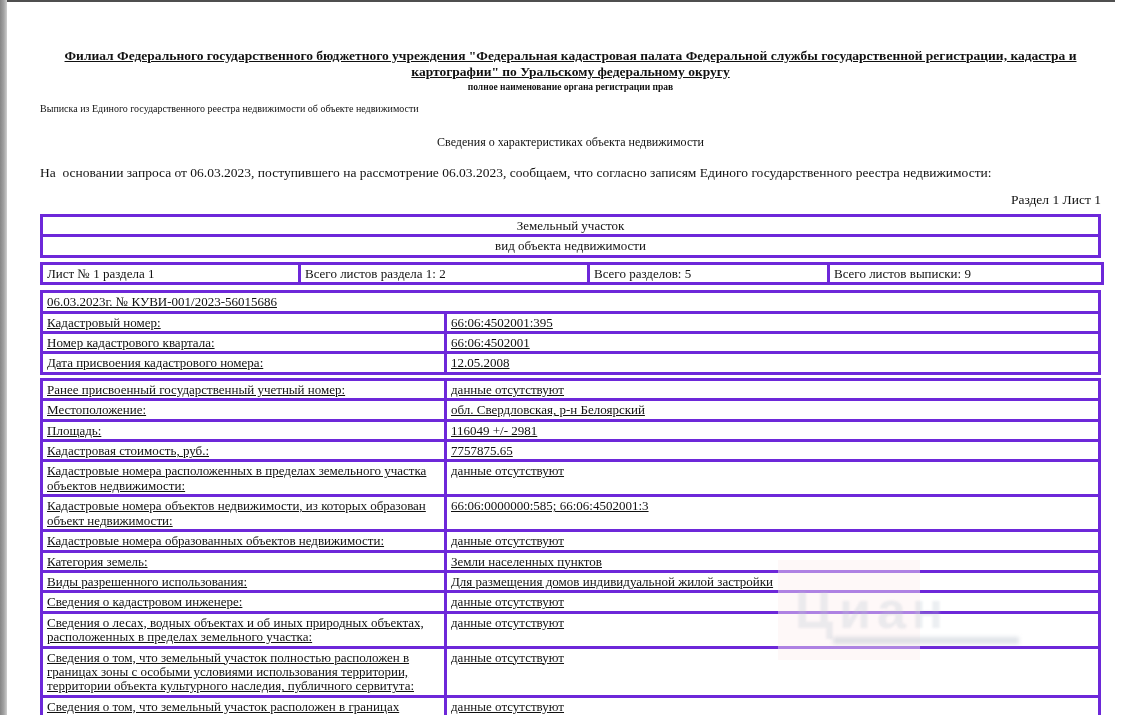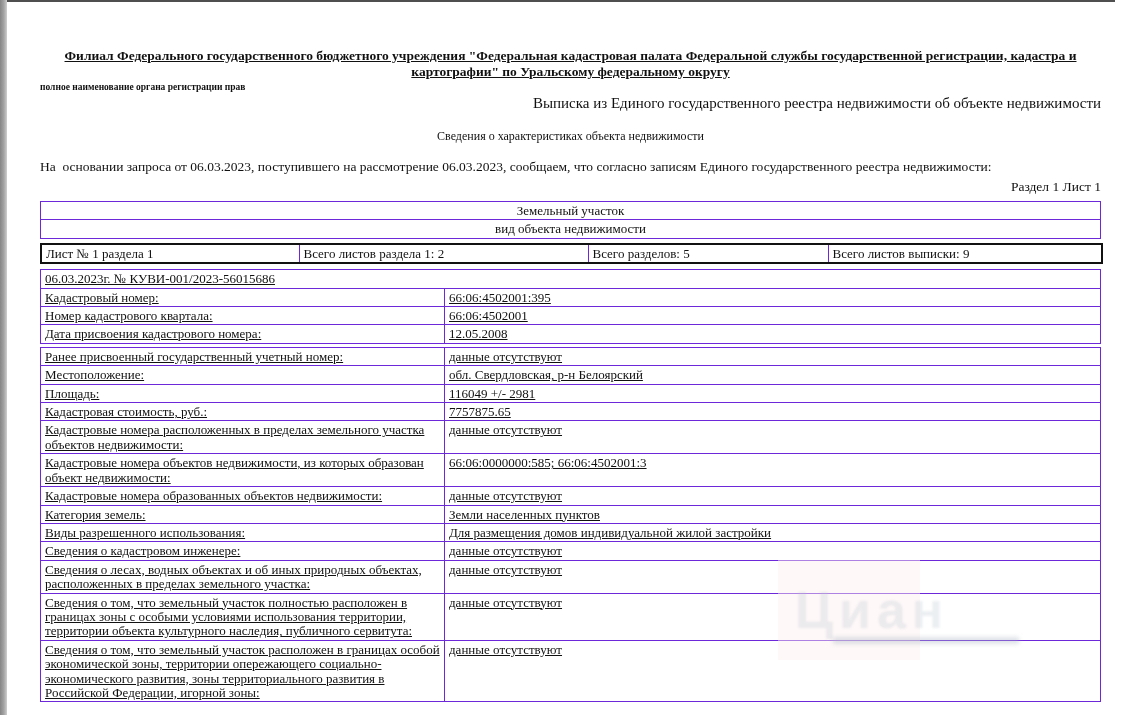--- a/index.html
+++ b/index.html
@@ -30,58 +30,59 @@
   }
 
   .org-name {
     text-align: center;
     font-size: 13.5px;
     line-height: 16px;
     font-weight: 600;
     text-decoration: underline;
   }
   .org-caption {
+    text-align: center;
     font-size: 9.5px;
     line-height: 12px;
     font-weight: 600;
     margin-top: 1px;
   }
   .doc-title {
-    text-align: right;
-    font-size: 15px;
-    line-height: 16px;
-    margin-top: 2px;
+    text-align: left;
+    font-size: 10px;
+    line-height: 16px;
+    margin-top: 8px;
   }
   .section-title {
     text-align: center;
     font-size: 12px;
     line-height: 16px;
     margin-top: 17px;
   }
   .request-line {
     text-align: left;
     font-size: 13.5px;
     line-height: 16px;
     margin-top: 15px;
     white-space: pre-wrap;
   }
   .section-sheet {
     text-align: right;
     font-size: 13.5px;
     line-height: 16px;
-    margin-top: 4px;
+    margin-top: 11px;
   }
 
   table.tbl {
     width: 100%;
     border-collapse: collapse;
     table-layout: fixed;
   }
   table.tbl td {
-    border: 1px solid #6d28d9;
+    border: 3px solid #6d28d9;
     font-size: 13px;
     line-height: 14.4px;
     padding: 2px 4px 1px 4px;
     vertical-align: top;
     overflow: hidden;
   }
 
   .tbl-type { margin-top: 6px; }
   .tbl-type td { text-align: center; }
 

